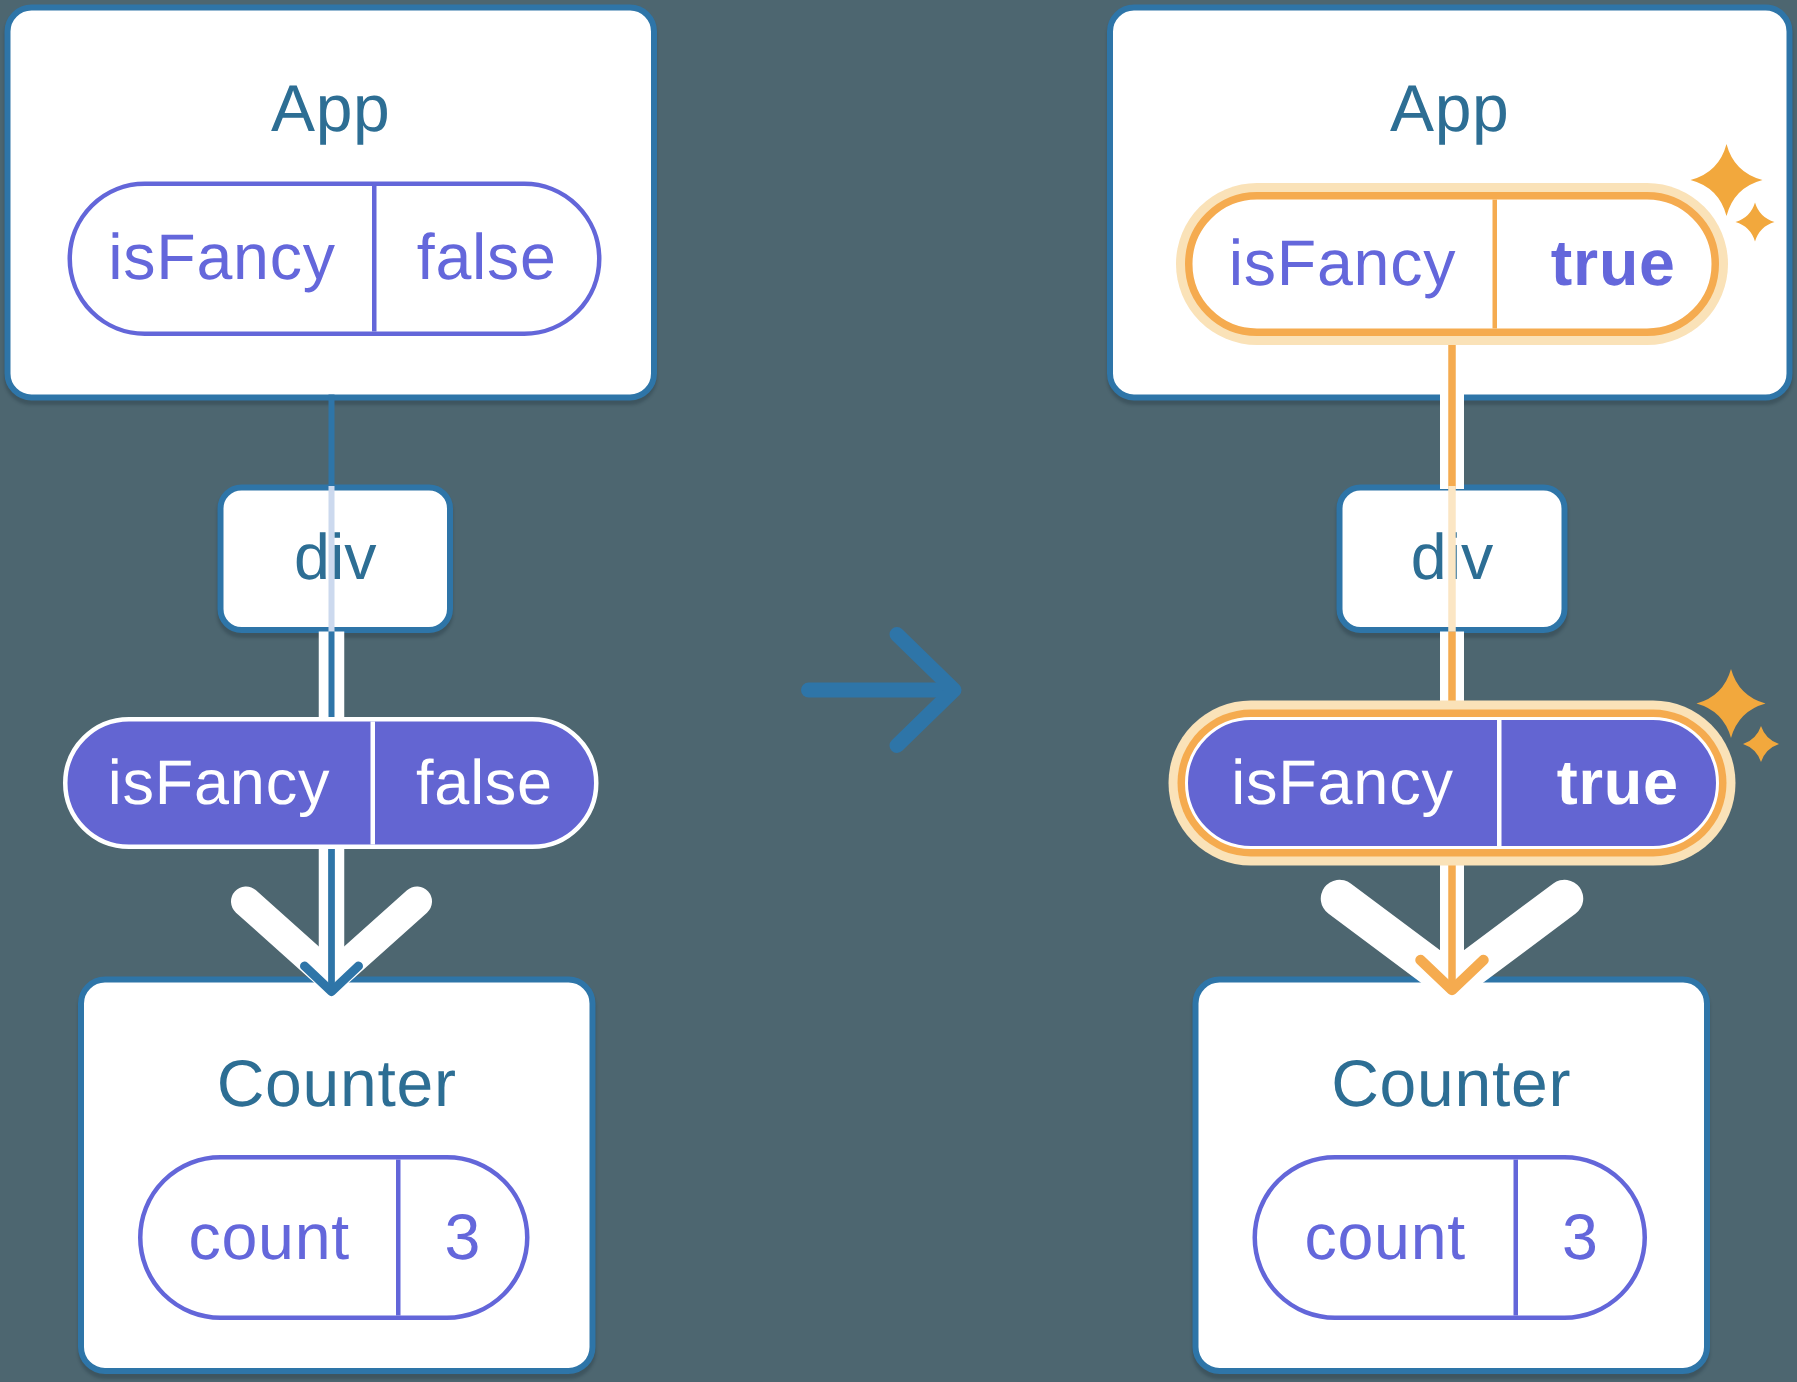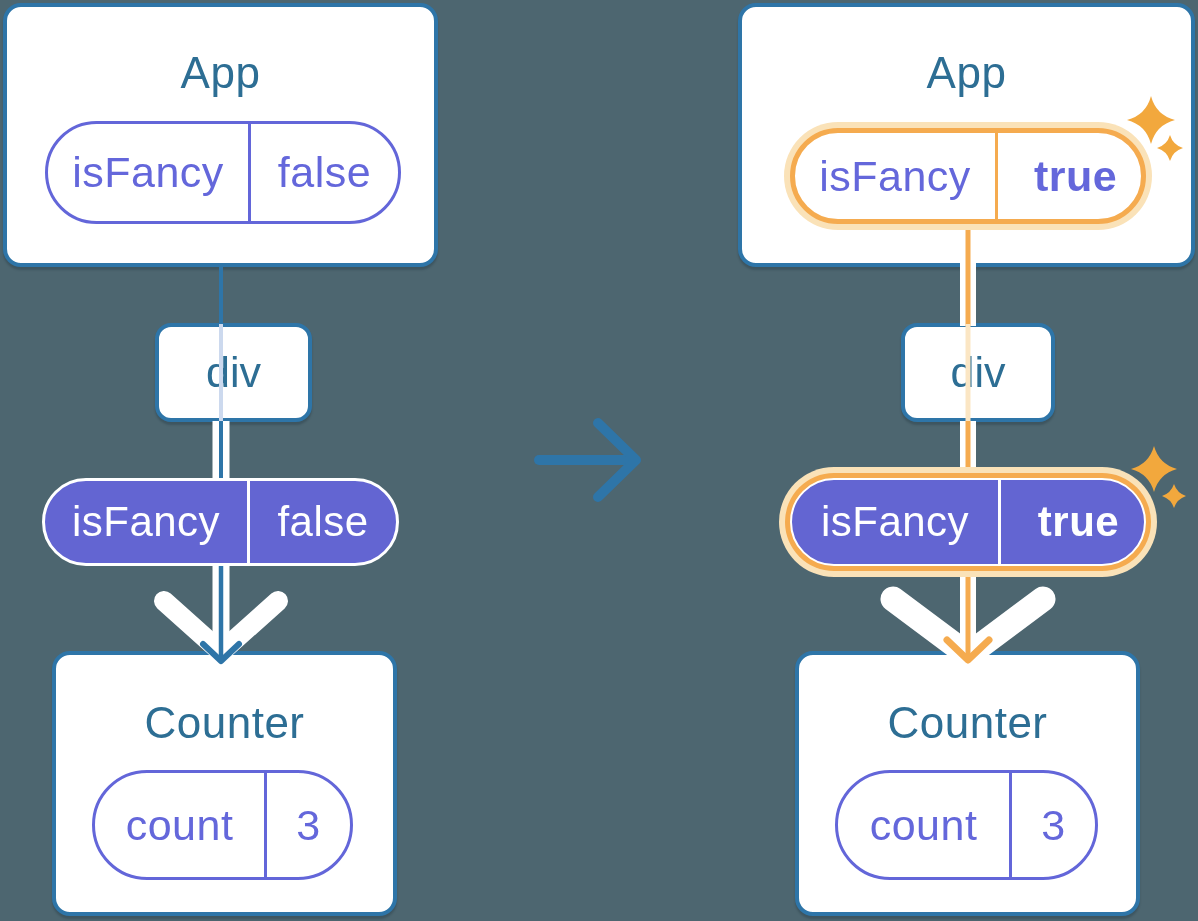--- a/index.html
+++ b/index.html
@@ -18,21 +18,20 @@
     position:absolute;left:0;right:0;text-align:center;
     color:#2d6e94;font-size:44px;font-weight:500;z-index:1;
     letter-spacing:.5px;
   }
   .div-node{
     position:absolute;background:#ffffff;border:4px solid #2e75a8;
     border-radius:16px;box-sizing:border-box;z-index:1;
     display:flex;align-items:center;justify-content:center;
     color:#2d6e94;font-size:43px;font-weight:500;
     box-shadow:0 3px 2px rgba(24,44,54,.28);
-    margin-left:10px;
   }
   
   .pill{
     position:absolute;display:flex;align-items:stretch;z-index:3;
     box-sizing:border-box;border-radius:60px;overflow:visible;
   }
   .pill .cell{
     display:flex;align-items:center;justify-content:center;
     font-size:43px;letter-spacing:.5px;
   }

